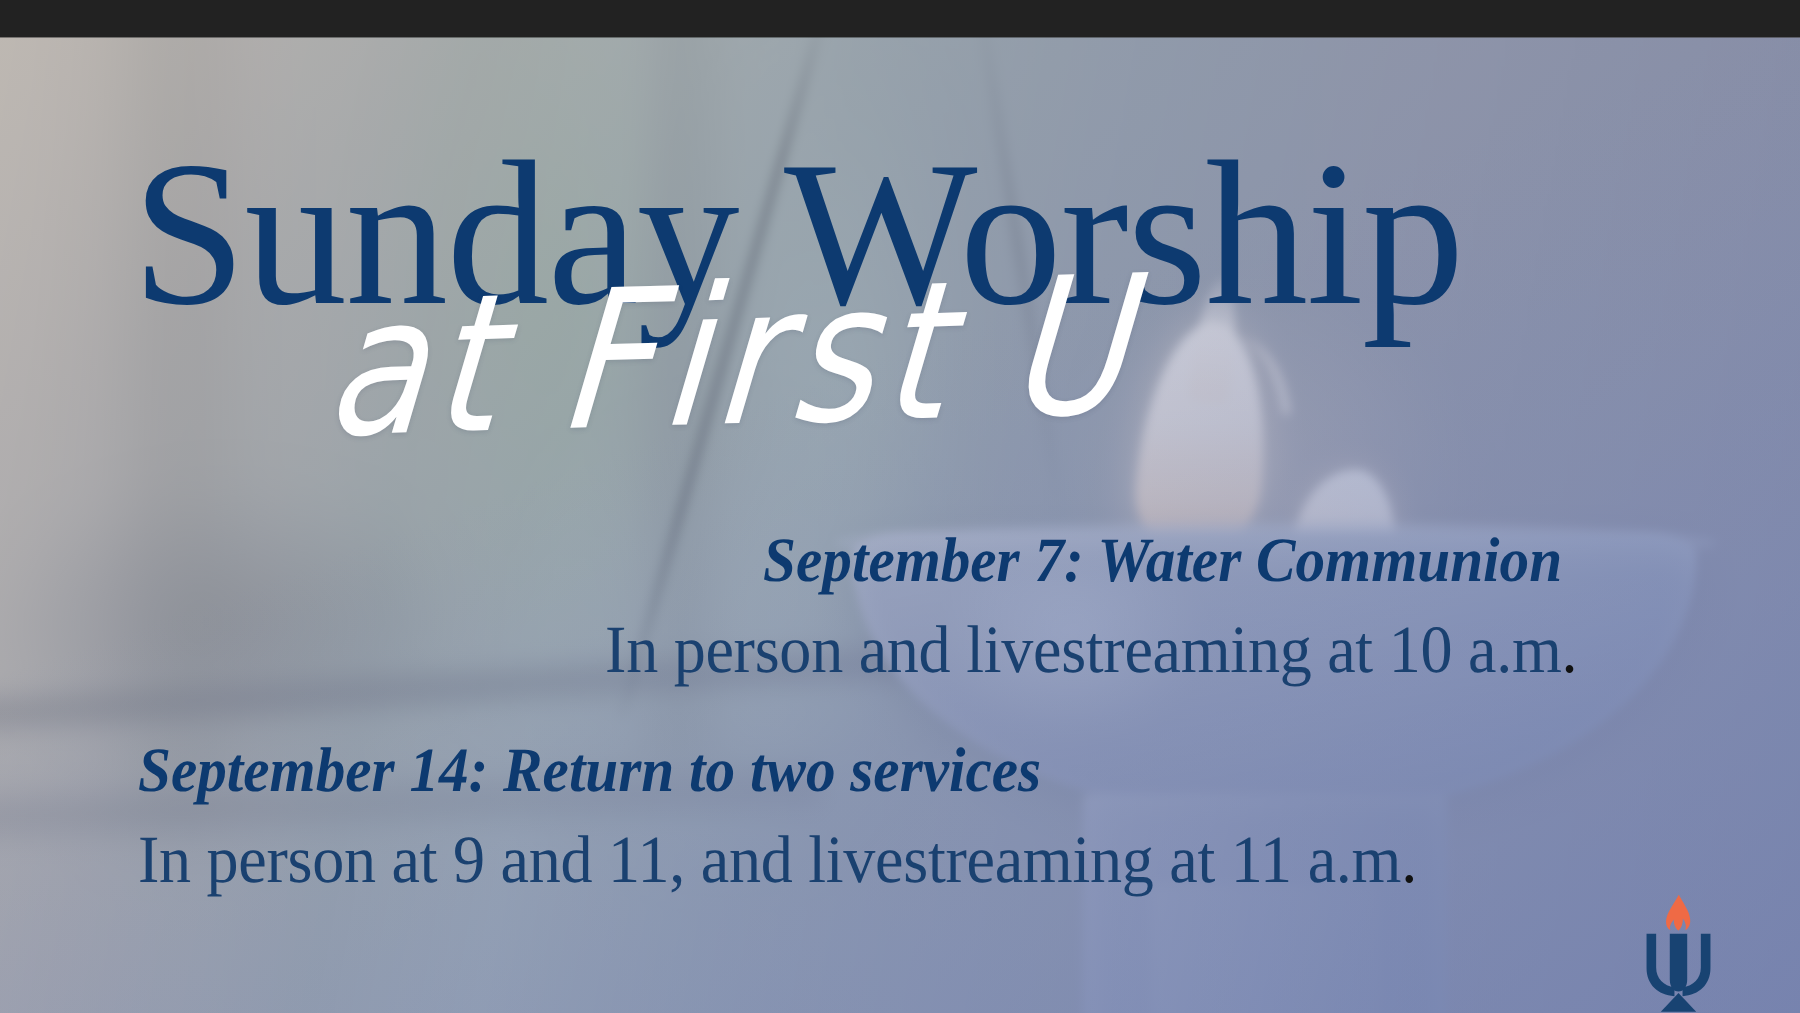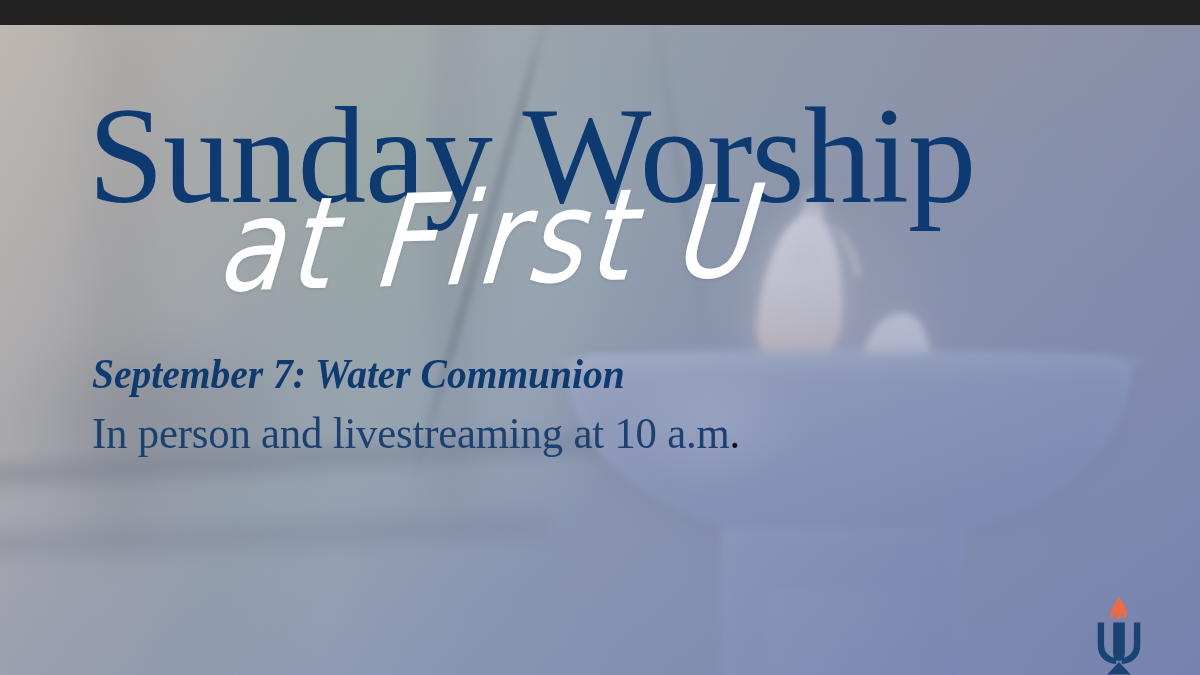--- a/index.html
+++ b/index.html
@@ -283,21 +283,21 @@
     line-height: 1;
     color: #ffffff;
     letter-spacing: 5px;
     transform: rotate(-1.6deg) skewX(-9deg) scaleY(1.18);
     transform-origin: left center;
     text-shadow: 0 1px 3px rgba(60,70,100,0.18);
     white-space: nowrap;
   }
 
   .block { position: absolute; left: 92px; width: 1010px; }
-  .block-1 { top: 326px; }
+  .block-1 { top: 326px; text-align: right; }
   .block-2 { top: 466px; }
 
   .ev-head {
     font-style: italic;
     font-weight: bold;
     font-size: 42px;
     line-height: 1.12;
     color: #0d3a70;
     letter-spacing: 0px;
     transform: scaleX(0.94);
@@ -359,20 +359,24 @@
   <div class="tint2"></div>
 
   <div class="title">Sunday Worship</div>
   <div class="script">at First U</div>
 
   <div class="block block-1">
     <div class="ev-head">September 7: Water Communion</div>
     <div class="ev-sub"><span>In person and livestreaming at 10 a.m</span><span class="endpoint">.</span></div>
   </div>
 
+  <div class="block block-2">
+    <div class="ev-head">September 14: Return to two services</div>
+    <div class="ev-sub"><span>In person at 9 and 11, and livestreaming at 11 a.m</span><span class="endpoint">.</span></div>
+  </div>
 
   <div class="logo">
     <svg viewBox="0 0 74 86" width="74" height="86" aria-hidden="true">
 
       <path d="M37.2 4.5 C41.6 12.4 45.2 17.2 44.8 22.6 C44.6 25.3 43.3 27.1 41.6 28.1
                C42.4 25.2 41.6 22.4 39.9 20.3 C39.9 24.6 38.6 27.0 36.9 28.3
                C35.1 27.0 33.7 24.6 34.0 21.0 C32.0 23.2 30.7 25.6 31.6 28.2
                C29.6 27.0 28.6 24.9 28.7 22.3 C28.9 16.8 32.8 12.5 37.2 4.5 Z" fill="#ef6a45"></path>
 
       <path d="M10.5 30.5 h11.6 v22.5 c0 7.3 5.0 12.4 12.2 13.1 v6.0

